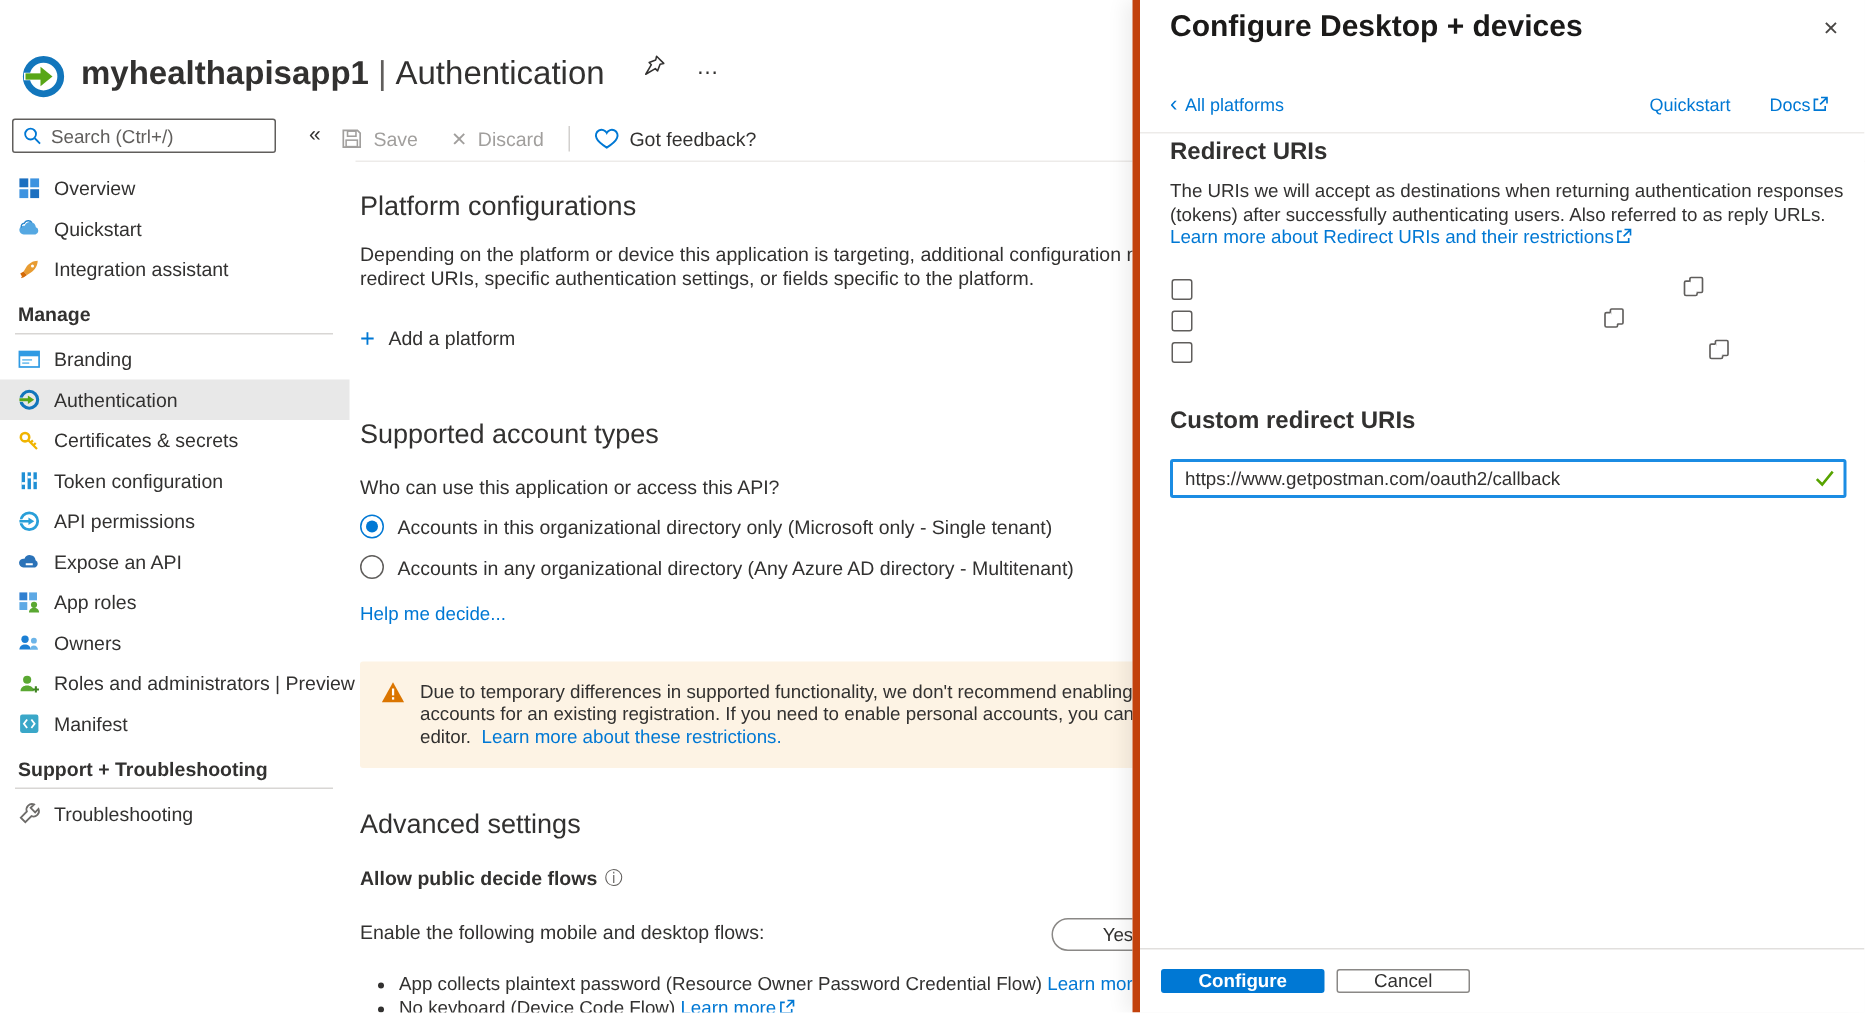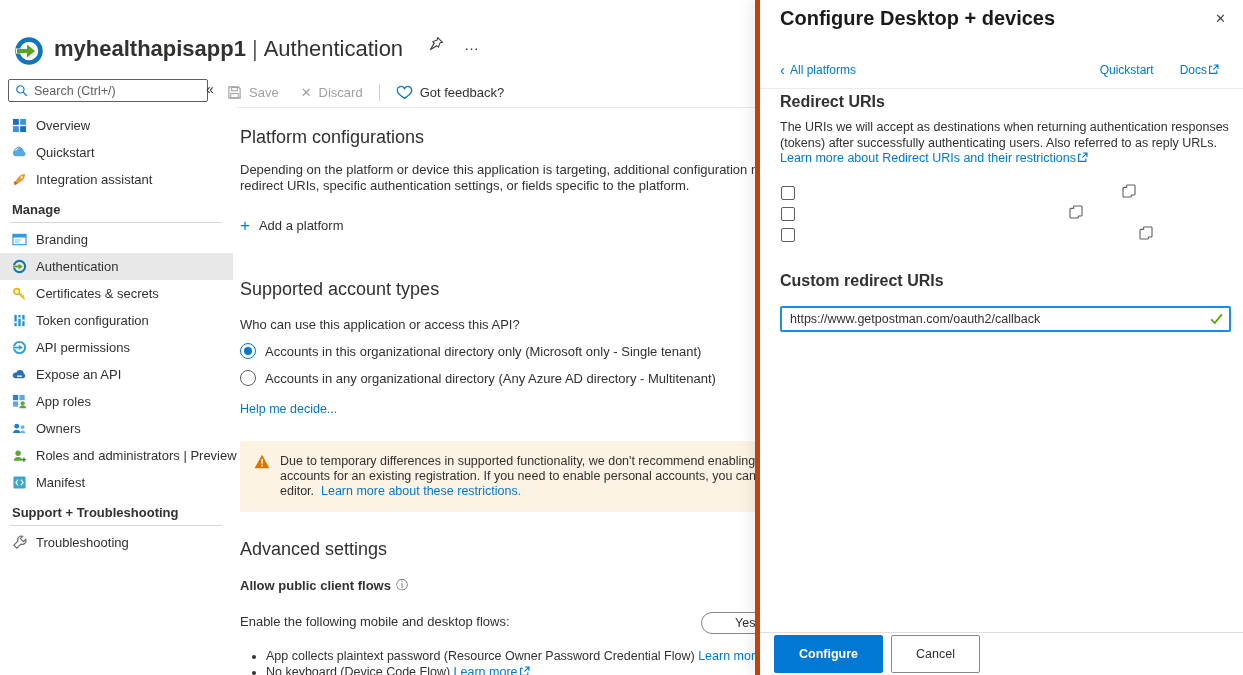--- a/index.html
+++ b/index.html
@@ -13,21 +13,21 @@
 
   
   #app-header { position:absolute; top:24px; left:14px; display:flex; align-items:flex-start;margin-top:12px; }
   #app-title { font-size:22px; margin-left:10px; }
   #app-title .name { font-weight:700; }
   #app-title .sep { color:#605e5c; font-weight:400; padding:0 6px; }
   .hdr-act { margin-left:22px; color:#3b3a39; display:flex; align-items:center; cursor:pointer; }
   #more-btn { font-size:15px; letter-spacing:1px; color:#323130; margin-left:20px; }
 
   
-  #sidebar-search { position:absolute; top:79px; left:8px; width:200px; height:23px;
+  #sidebar-search { position:absolute; top:79px; left:8px; width:176px; height:23px;
     border:1px solid #605e5c; border-radius:2px; display:flex; align-items:center; padding:0 6px; background:#fff; }
   #sidebar-search input { border:none; outline:none; width:100%; font-size:12.5px; margin-left:6px;
     font-family:"Liberation Sans", sans-serif; color:#323130; }
   #sidebar-search input::placeholder { color:#605e5c; }
   #collapse-btn { position:absolute; top:81px; left:206px; font-size:14px; color:#323130; cursor:pointer; }
 
   #sidebar-nav { position:absolute; top:112px; left:0; width:233px; }
   .nav-item { display:flex; align-items:center; height:27px; padding-left:12px; cursor:pointer; }
   .nav-item.selected { background:#e8e8e8; }
   .nav-item .ic { width:15px; height:15px; flex:none; margin-right:9px; }
@@ -96,21 +96,21 @@
   .uri-check { position:absolute; left:1px; width:14px; height:14px; border:1px solid #605e5c;
     border-radius:2px; background:#fff; cursor:pointer; }
   .copy-btn { position:absolute; cursor:pointer; }
   #custom-title { margin-top:24px; }
   #uri-input-wrap { margin-top:16px; position:relative; width:451px; }
   #uri-input { width:100%; height:26px; border:2px solid #1b8ce3; border-radius:2px;
     font-size:12.5px; padding:0 28px 0 8px; font-family:"Liberation Sans", sans-serif; color:#323130; outline:none; }
   #uri-valid { position:absolute; right:8px; top:7px; }
   #panel-footer { position:absolute; bottom:0; left:0; right:0; height:43px; border-top:1px solid #e1dfdd;
     display:flex; align-items:center; padding-left:14px; }
-  .btn { font-size:12.5px; height:38px; padding:0 24px; border-radius:2px; cursor:pointer;
+  .btn { font-size:12.5px; height:16px; padding:0 24px; border-radius:2px; cursor:pointer;
     font-family:"Liberation Sans", sans-serif; }
   #configure-btn { background:#0078d4; border:1px solid #0078d4; color:#fff; font-weight:600; min-width:86px; }
   #cancel-btn { background:#fff; border:1px solid #8a8886; color:#323130; margin-left:8px; min-width:66px; }
 </style>
 </head>
 <body>
 
 <div id="app-header">
   <span>
     <svg width="30" height="30" viewBox="0 0 30 30">
@@ -356,21 +356,21 @@
       </span>
     <div class="wtxt">
       <div class="wline">Due to temporary differences in supported functionality, we don't recommend enabling personal Microsoft</div>
       <div class="wline">accounts for an existing registration. If you need to enable personal accounts, you can do so using the manifest</div>
       <div class="wline"><span>editor.</span>&nbsp;&nbsp;<span class="link">Learn more about these restrictions.</span></div>
     </div>
   </div>
 
   <h2 class="sec" id="advanced-title">Advanced settings</h2>
   <div id="allow-flows">
-    <span>Allow public client flows</span>
+    <span>Allow public decide flows</span>
     <span class="info">ⓘ</span>
   </div>
   <div id="enable-row">
     <span>Enable the following mobile and desktop flows:</span>
     <div id="toggle">
       <span class="half yes">Yes</span>
       <span class="half no">No</span>
     </div>
   </div>
   <ul id="flow-bullets">

